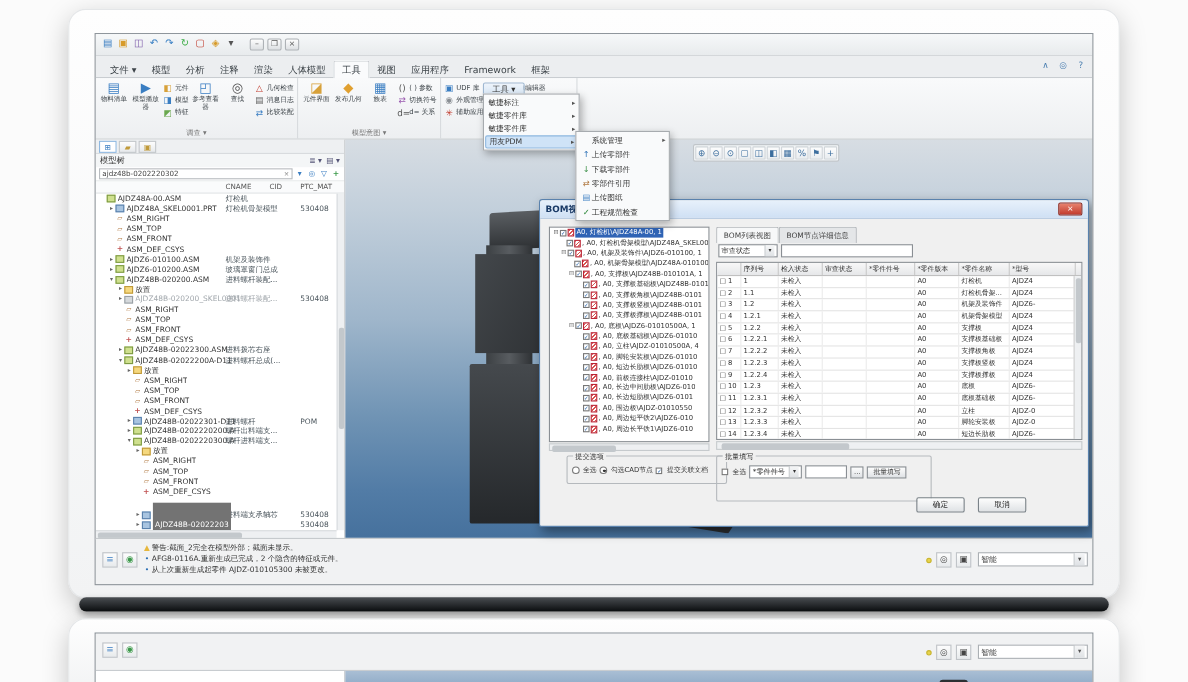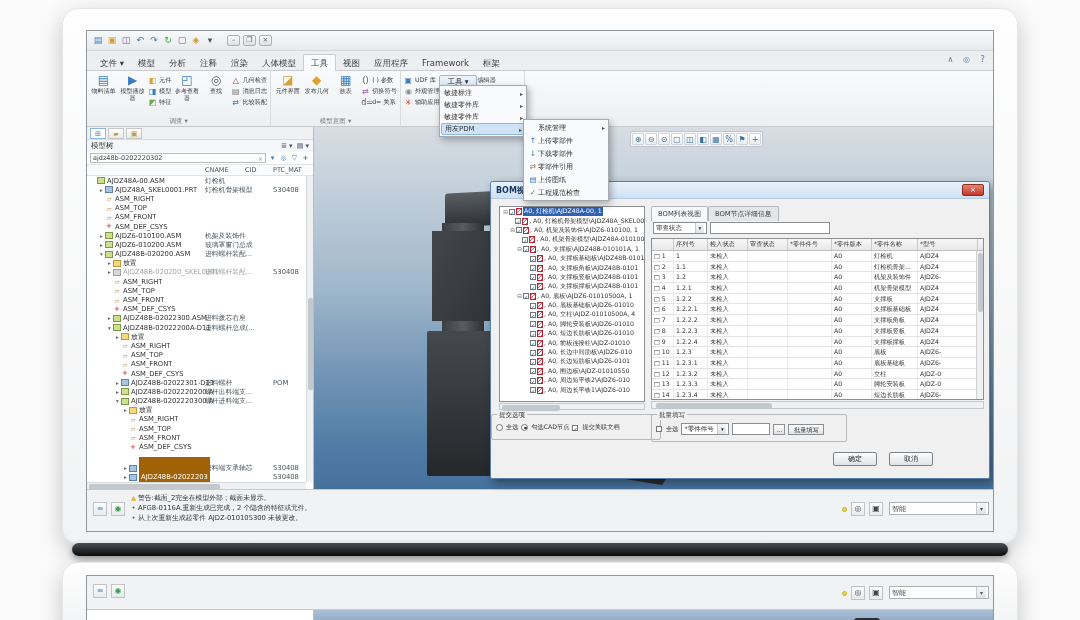--- a/index.html
+++ b/index.html
@@ -65,21 +65,21 @@
 .ti-skel{background:#d5d9dc;border:1px solid #9aa0a5}
 .ti-fold{background:#f5d87e;border:1px solid #c09a3a}
 .ti-dtm,.ti-csys,.ti-ins{background:none;border:none;text-align:center;line-height:7px}
 .ti-dtm::before{content:"▱";color:#b07840;font-size:6px}
 .ti-csys::before{content:"+";color:#c05050;font-size:7px;font-weight:bold}
 .ti-ins::before{content:"◆";color:#b03030;font-size:6px}
 .trow .lbl{overflow:hidden;max-width:108px}
 .trow .cname{position:absolute;left:118px;width:64px;overflow:hidden;color:#4a555c}
 .trow .mat{position:absolute;left:186px;width:38px;overflow:hidden;color:#4a555c}
 .trow.gray .lbl,.trow.gray .cname{color:#a0a6ab}
-.trow.green .lbl{background:#a16207;color:#fff;padding:16px 2px}
+.trow.green .lbl{background:#737373;color:#fff;padding:16px 2px}
 .vscroll{position:absolute;right:0;top:49px;bottom:9px;width:7px;background:#eef0f2;border-left:1px solid #d8dbde}
 .vthumb{position:absolute;left:1px;width:5px;background:#c3c8cc;border-radius:2px}
 .hscroll{position:absolute;left:0;right:7px;bottom:0;height:9px;background:#eef0f2;border-top:1px solid #d8dbde}
 .hthumb{position:absolute;top:1px;height:6px;background:#c3c8cc;border-radius:2px}
 
 .viewport{position:absolute;left:227px;top:96px;right:0;bottom:42px;background:linear-gradient(180deg,#d7dde3 0%,#c2cfdb 18%,#9fb6cb 45%,#6f93b4 70%,#527ca6 88%,#46719d 100%);overflow:hidden}
 .gtoolbar{position:absolute;left:316px;top:4px;display:flex;gap:1px;background:rgba(245,247,248,.92);border:1px solid #c0c5c9;border-radius:2px;padding:1px;z-index:5}
 .gt{width:12px;height:12px;font-size:8px;line-height:12px;text-align:center;color:#3c6e9e;background:linear-gradient(#fdfdfd,#e9edf0);border:1px solid #d0d5d9;border-radius:1px}
 .mpart{position:absolute;z-index:1}
 
@@ -684,21 +684,21 @@
           <div class="drow" style="padding-left: 23px;">
             <span class="exp"></span>
             <span class="dcb">✓</span>
             <span class="dpi"></span>
             <span class="dl">, A0, 周边长平铁1\AJDZ6-010</span>
           </div>
         </div>
       <div class="dhs">
           <div class="hthumb" style="left:2px;width:40%"></div>
         </div>
-      <div class="dgroup" style="left:0;top:232px;width:170px;height:26px">
+      <div class="dgroup" style="left:24px;top:232px;width:146px;height:26px">
         <span class="dgl">提交选项</span>
         <div class="dgrow">
           <span class="rad"></span>
             <span>全选</span>
           <span class="rad on"></span>
             <span>勾选CAD节点</span>
           <span class="dcb">✓</span>
             <span>提交关联文档</span>
         </div>
       </div>
@@ -864,21 +864,21 @@
             <div class="td" style="width: 46px;">短边长肋板</div>
             <div class="td" style="width: 60px;">AJDZ6-</div>
           </div>
           <div class="dtvs">
             <div class="vthumb" style="top:2px;height:40%"></div>
           </div>
       </div>
       <div class="dths">
           <div class="hthumb" style="left:4px;width:35%"></div>
         </div>
-      <div class="dgroup" style="left:160px;top:232px;width:196px;height:28px">
+      <div class="dgroup" style="left:160px;top:232px;width:196px;height:42px">
         <span class="dgl">批量填写</span>
         <div class="dgrow">
           <span class="dcb"></span>
             <span>全选</span>
           <span class="dcombo" style="width:48px">
               <span>*零件件号</span>
               <span class="dd">▾</span>
             </span>
           <span class="dinput" style="width:38px;display:inline-block"></span>
           <span class="smallbtn" style="width:12px">...</span>

